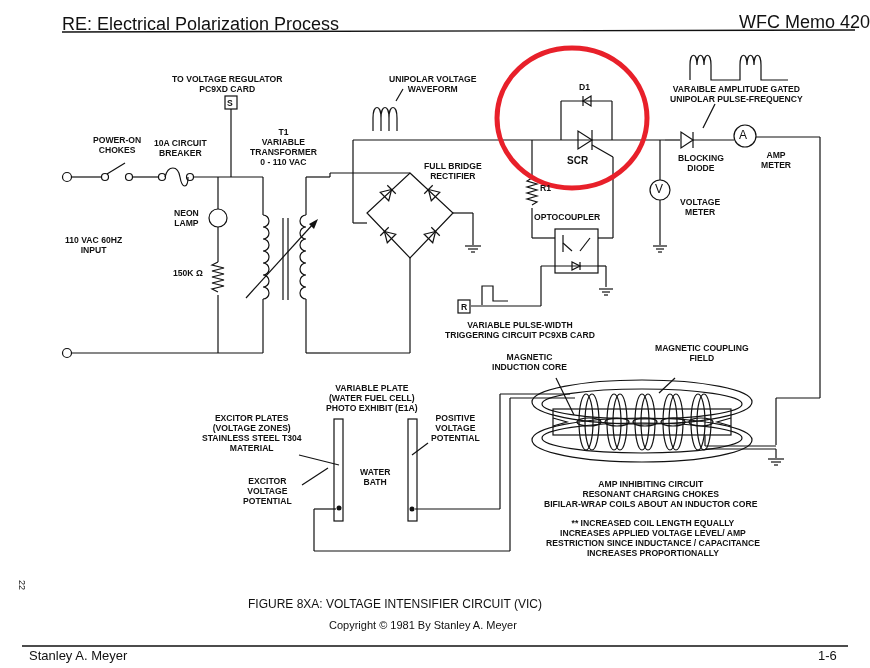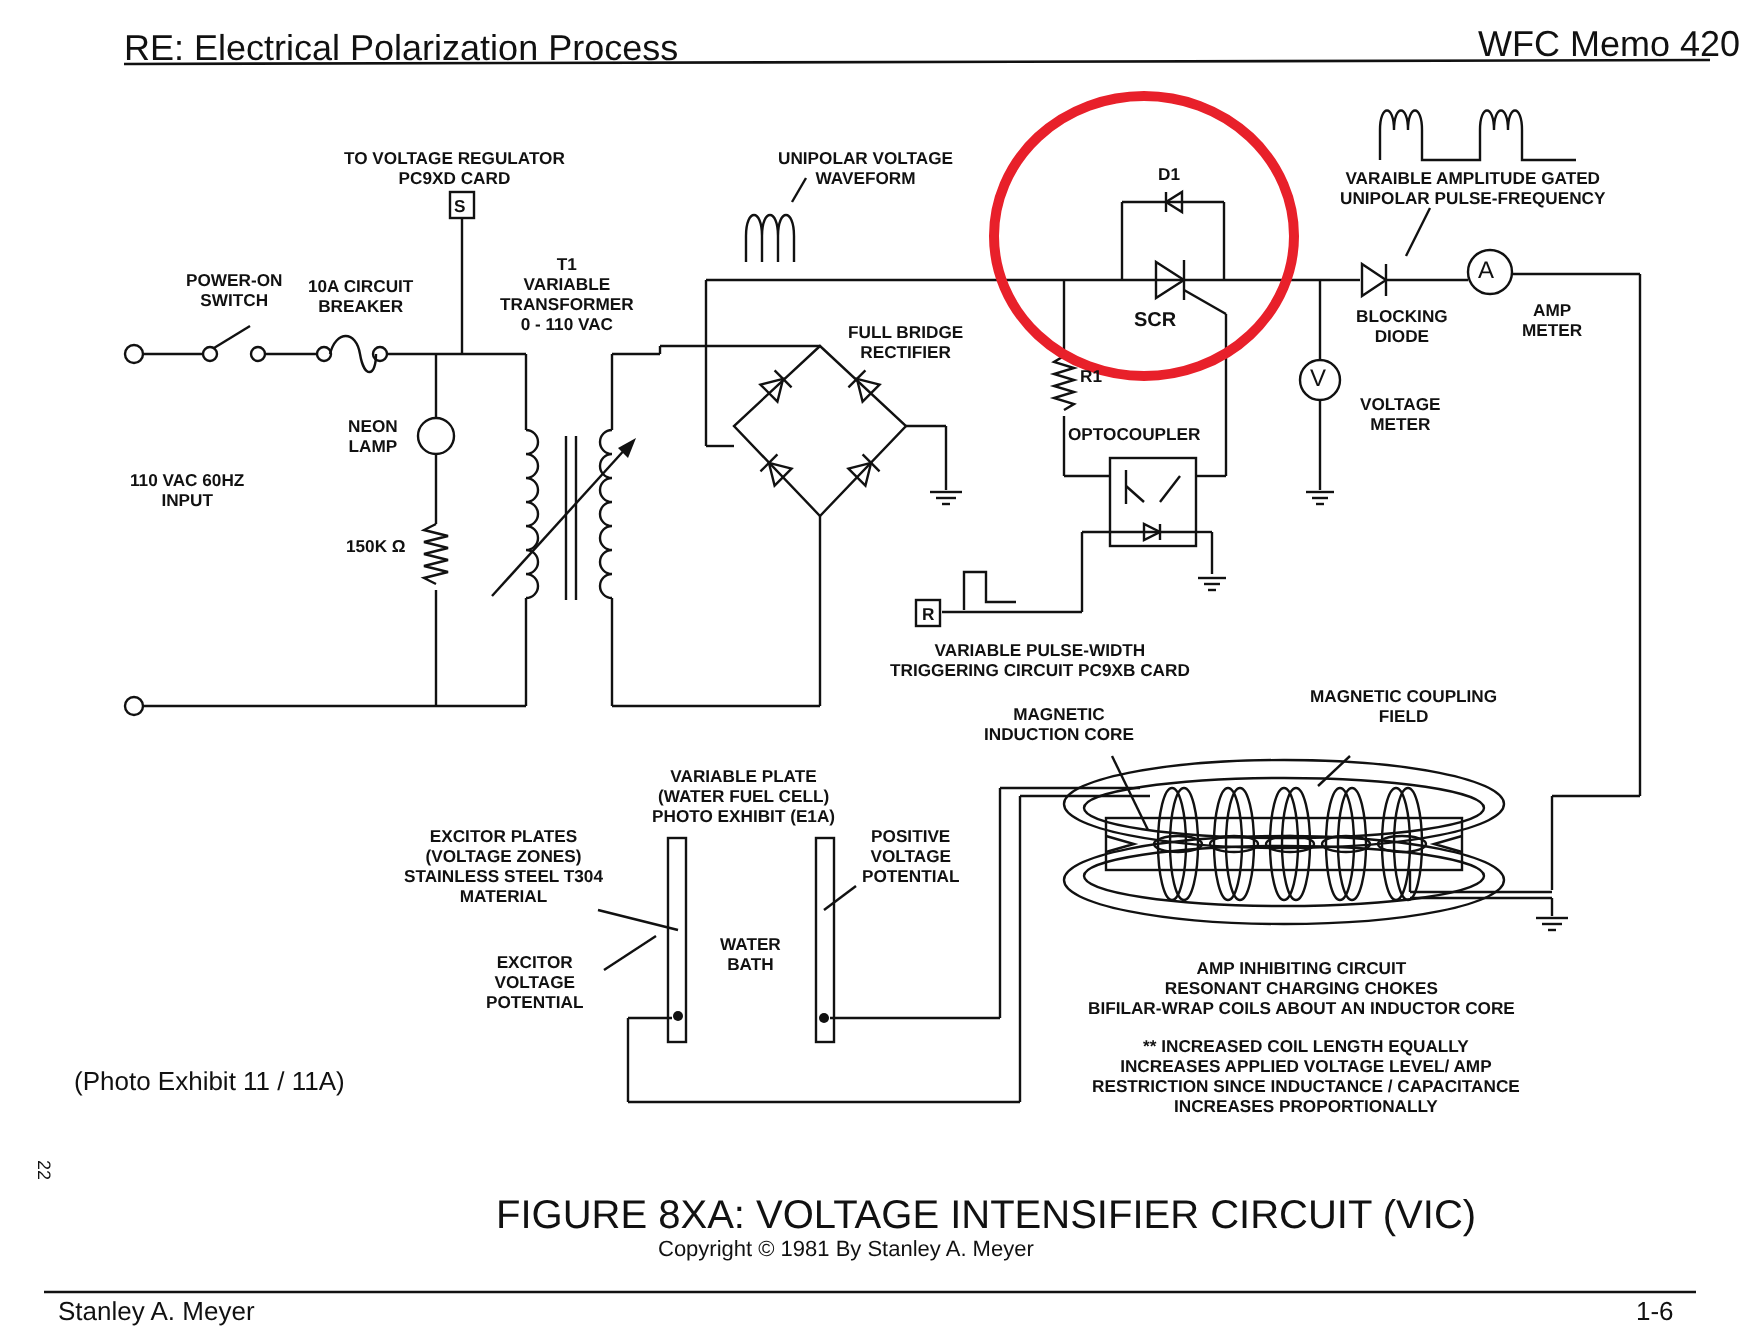--- a/index.html
+++ b/index.html
@@ -1,21 +1,21 @@
 <!DOCTYPE html>
 <html><head>
 <meta charset="utf-8">
 <style>
   html, body { margin:0; padding:0; background:#ffffff; }
   body { width:870px; height:668px; position:relative; overflow:hidden; font-family:"Liberation Sans", sans-serif; color:#111; }
   .abs { position:absolute; white-space:nowrap; }
   .hdr { font-size:18px; }
   .lbl { font-size:8.6px; font-weight:bold; line-height:10px; text-align:center; }
   .caption { font-size:13px; line-height:15px; text-align:center; }
-  .fig { font-size:20px; }
+  .fig { font-size:12px; }
   .copy { font-size:11px; }
   .foot { font-size:13px; }
   svg#schematic { position:absolute; left:0; top:0; }
   .w { stroke:#111; stroke-width:1.2; fill:none; }
   .fillb { fill:#111; }
   .side { font-size:9px; transform:rotate(90deg); transform-origin:left top; }
 </style>
 </head>
 <body>
 
@@ -244,21 +244,21 @@
 </div>
 <div class="abs lbl" style="left:579px;top:82px;text-align:right;">D1</div>
 <div class="abs lbl" style="left:567px;top:156px;font-size:10px;">SCR</div>
 <div class="abs lbl" style="left:540px;top:183px;">R1</div>
 <div class="abs lbl" style="left:670px;top:84px;">
   <div>VARAIBLE AMPLITUDE GATED</div>
     <div>UNIPOLAR PULSE-FREQUENCY</div>
 </div>
 <div class="abs lbl" style="left:93px;top:135px;">
   <div>POWER-ON</div>
-    <div>SWITCH</div>
+    <div>CHOKES</div>
 </div>
 <div class="abs lbl" style="left:154px;top:138px;">
   <div>10A CIRCUIT</div>
     <div>BREAKER</div>
 </div>
 <div class="abs lbl" style="left:250px;top:127px;">
   <div>T1</div>
     <div>VARIABLE</div>
     <div>TRANSFORMER</div>
     <div>0 - 110 VAC</div>
@@ -335,20 +335,19 @@
     <div>BIFILAR-WRAP COILS ABOUT AN INDUCTOR CORE</div>
 </div>
 <div class="abs lbl" style="left:546px;top:518px;">
   <div>** INCREASED COIL LENGTH EQUALLY</div>
     <div>INCREASES APPLIED VOLTAGE LEVEL/ AMP</div>
     <div>RESTRICTION SINCE INDUCTANCE / CAPACITANCE</div>
     <div>INCREASES PROPORTIONALLY</div>
 </div>
 
 <div class="abs caption" style="left:37px;top:533px;">
-    <div>(Photo Exhibit 11  / 11A)</div>
 </div>
 <div class="abs side" style="left:27px;top:580px;">22</div>
 <div class="abs fig" style="left:248px;top:597px;">FIGURE 8XA:  VOLTAGE INTENSIFIER CIRCUIT (VIC)</div>
 <div class="abs copy" style="left:329px;top:619px;">Copyright © 1981 By Stanley A. Meyer</div>
 
 <div class="abs foot" style="left:29px;top:648px;">Stanley A. Meyer</div>
 <div class="abs foot" style="left:818px;top:648px;">1-6</div>
 
 </body></html>

